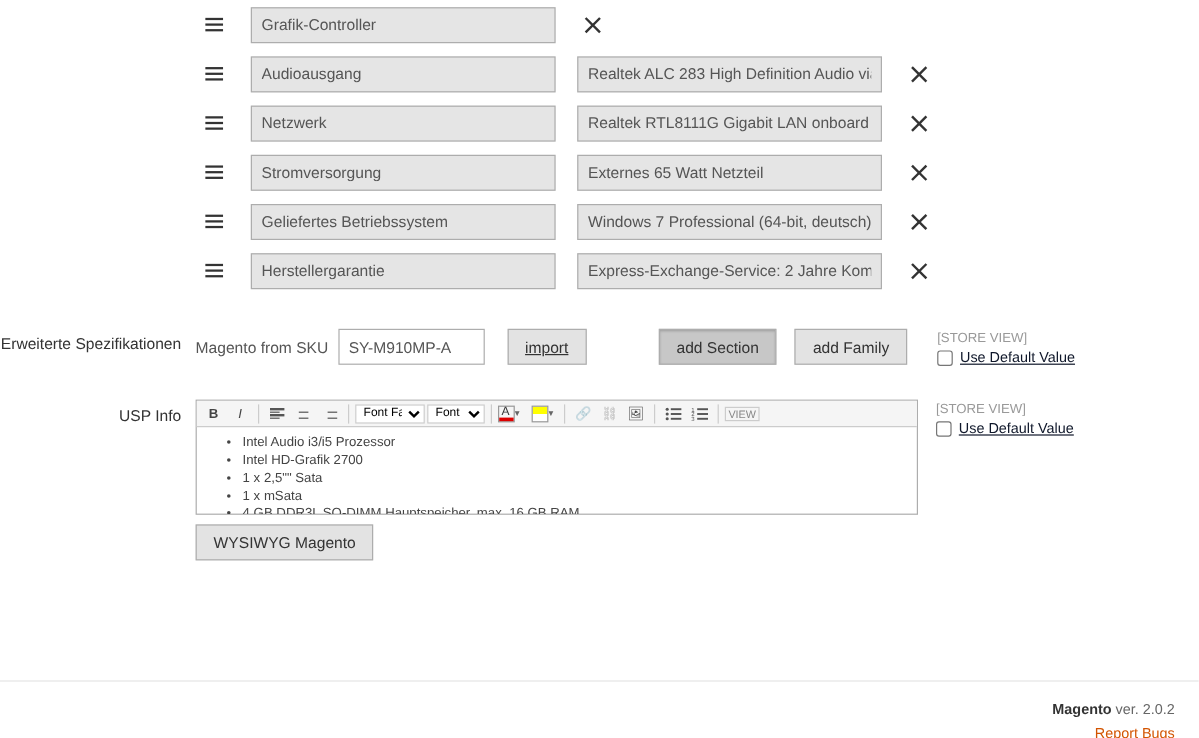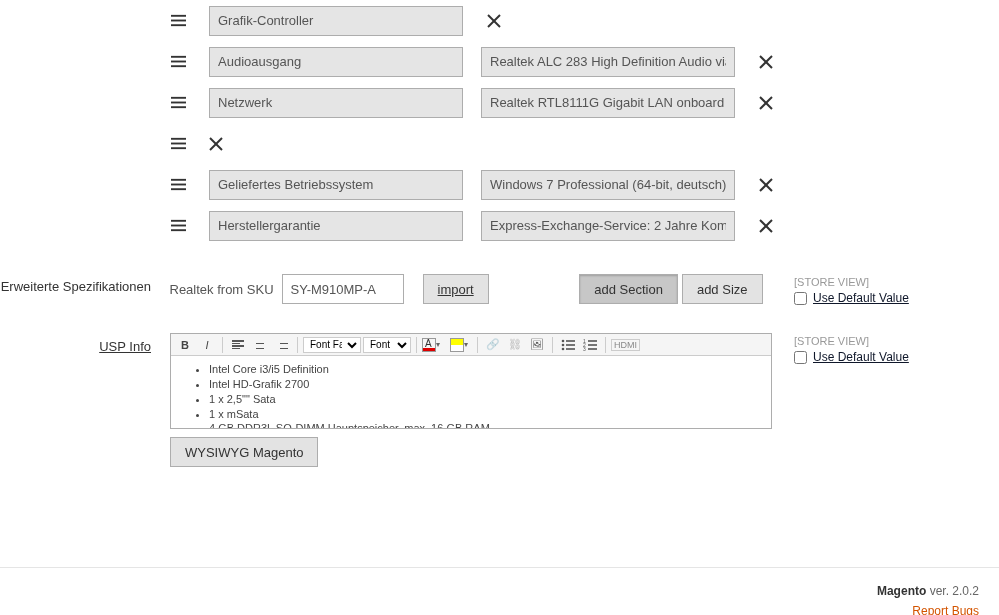--- a/index.html
+++ b/index.html
@@ -8,25 +8,25 @@
   .spec-section { display: flex; align-items: flex-start; }
   .label-col { width: 163px; text-align: right; padding-right: 12px; font-size: 13px; color: #333; padding-top: 5px; }
   .rows-col { flex: 1; }
   .spec-row { display: flex; align-items: center; height: 41px; }
   .drag-handle { width: 30px; display: flex; align-items: center; justify-content: center; cursor: move; }
   .drag-handle svg { width: 15px; height: 15px; }
   .text-input { width: 254px; height: 30px; border: 1px solid #adadad; padding: 0 8px; font-size: 13px; color: #555; margin: 0 8px 0 16px; background: #e5e5e5; }
   .text-input.value { margin-left: 10px; }
   .delete-btn { width: 30px; height: 30px; display: flex; align-items: center; justify-content: center; cursor: pointer; margin-left: 8px; }
   .delete-btn svg { width: 16px; height: 16px; }
-  .field-row { display: flex; align-items: flex-start; margin-top: 28px; justify-content: space-between; }
+  .field-row { display: flex; align-items: flex-start; margin-top: 28px; }
   .short-input { width: 122px; height: 30px; border: 1px solid #adadad; padding: 0 8px; font-size: 13px; color: #555; }
   .btn { height: 30px; padding: 0 14px; border: 1px solid #adadad; background: #e3e3e3; font-size: 13px; cursor: pointer; color: #333; }
   .btn.pressed { background: #c7c7c7; box-shadow: inset 0 1px 2px rgba(0,0,0,0.2); }
-  .btn-group-right { margin-left: auto; display: flex; gap: 4px; padding-right: 10px; }
+  .btn-group-right { margin-left: auto; display: flex; gap: 15px; padding-right: 10px; }
   .controls-wrap { display: flex; width: 603px; align-items: center; }
   .scope-col { width: 200px; padding-left: 15px; padding-top: 2px; }
   .scope-label { font-size: 11px; color: #999; }
   .default-check { display: flex; align-items: center; margin-top: 3px; }
   .default-check input { margin-right: 6px; }
   .default-check label { font-size: 12px; color: #0f172a; text-decoration: underline; cursor: default; }
   .editor-box { width: 602px; border: 1px solid #adadad; background: #fff; position: relative; }
   .editor-toolbar { height: 22px; border-bottom: 1px solid #ccc; background: #f5f5f5; display: flex; align-items: center; padding: 0 4px; font-size: 11px; gap: 2px; }
   .tb-btn { width: 20px; height: 18px; display: flex; align-items: center; justify-content: center; cursor: pointer; font-size: 11px; color: #444; }
   .tb-sep { width: 1px; height: 16px; background: #ccc; margin: 0 3px; }
@@ -42,21 +42,21 @@
   .editor-content { height: 72px; overflow-y: auto; padding: 6px 10px 6px 30px; font-size: 11px; color: #444; position: relative;}
   .editor-content ul { list-style: disc; padding-left: 8px; }
   .editor-content li { line-height: 1.35; font-size: 11px;} 
   .wysiwyg-btn { margin-top: 8px; }
   .footer { margin-top: 60px; border-top: 1px solid #e5e5e5; padding: 16px 20px; }
   .footer-inner { text-align: right; font-size: 12px; color: #666; }
   .footer-brand { font-weight: bold; color: #333; margin-top: 36px; }
   .footer-link { color: #d35400; text-decoration: underline; display:inline-block; margin-top:6px;}
   .align-icon { display:flex; flex-direction:column; gap:1px; width:12px;}
   .align-icon span { height:1.5px; background:#555; display:block;}
-  .usp-area { padding-top:6px;text-decoration:underline; }
+  .usp-area { padding-top:6px; }
   .html-tag { font-size:9px; color:#888; border:1px solid #ccc; padding:0 2px;}
 </style>
 </head>
 <body>
 
 <div class="content">
 
   <div class="spec-section">
     <div class="label-col"></div>
     <div class="rows-col" id="spec-rows">
@@ -111,20 +111,22 @@
     </span>
         </div>
         <div class="spec-row">
     <span class="drag-handle">
       <svg viewBox="0 0 16 16">
               <rect y="2" width="16" height="2" fill="#333"></rect>
               <rect y="7" width="16" height="2" fill="#333"></rect>
               <rect y="12" width="16" height="2" fill="#333"></rect>
             </svg>
     </span>
+    <input type="text" class="text-input" value="Stromversorgung" style="">
+    <input type="text" class="text-input value" value="Externes 65 Watt Netzteil" style="">
     <span class="delete-btn">
       <svg viewBox="0 0 16 16">
               <line x1="2" y1="2" x2="14" y2="14" stroke="#333" stroke-width="2"></line>
               <line x1="14" y1="2" x2="2" y2="14" stroke="#333" stroke-width="2"></line>
             </svg>
     </span>
         </div>
         <div class="spec-row">
     <span class="drag-handle">
       <svg viewBox="0 0 16 16">
@@ -158,26 +160,26 @@
               <line x1="14" y1="2" x2="2" y2="14" stroke="#333" stroke-width="2"></line>
             </svg>
     </span>
         </div>
       </div>
   </div>
 
   <div class="field-row">
     <div class="label-col">Erweiterte Spezifikationen</div>
     <div class="controls-wrap">
-      <span style="margin-right:8px; color:#555;">Realtek from SKU</span>
+      <span style="margin-right:8px; color:#555;">Magento from SKU</span>
       <input type="text" class="short-input" value="SY-M910MP-A" style="">
       <button class="btn" style="margin-left:19px;text-decoration:underline;">import</button>
       <div class="btn-group-right">
         <button class="btn pressed">add Section</button>
-        <button class="btn">add Size</button>
+        <button class="btn">add Family</button>
       </div>
     </div>
     <div class="scope-col">
       <div class="scope-label">[STORE VIEW]</div>
       <div class="default-check">
         <input type="checkbox" style="">
         <label>Use Default Value</label>
       </div>
     </div>
   </div>
@@ -245,25 +247,25 @@
             <svg width="14" height="12" viewBox="0 0 14 12">
                 <text x="0" y="4" font-size="5" fill="#555">1</text>
                 <rect x="5" y="1.2" width="9" height="1.6" fill="#555"></rect>
                 <text x="0" y="8" font-size="5" fill="#555">2</text>
                 <rect x="5" y="5.2" width="9" height="1.6" fill="#555"></rect>
                 <text x="0" y="12" font-size="5" fill="#555">3</text>
                 <rect x="5" y="9.2" width="9" height="1.6" fill="#555"></rect>
               </svg>
           </span>
           <span class="tb-sep"></span>
-          <span class="html-tag">HDMI</span>
+          <span class="html-tag">VIEW</span>
         </div>
         <div class="editor-content">
           <ul id="usp-list">
-              <li>Intel Core i3/i5 Definition</li>
+              <li>Intel Audio i3/i5 Prozessor</li>
               <li>Intel HD-Grafik 2700</li>
               <li>1 x 2,5"" Sata</li>
               <li>1 x mSata</li>
               <li>4 GB DDR3L SO-DIMM Hauptspeicher, max. 16 GB RAM</li>
             </ul>
         </div>
       </div>
       <button class="btn wysiwyg-btn">WYSIWYG Magento</button>
     </div>
     <div class="scope-col">

